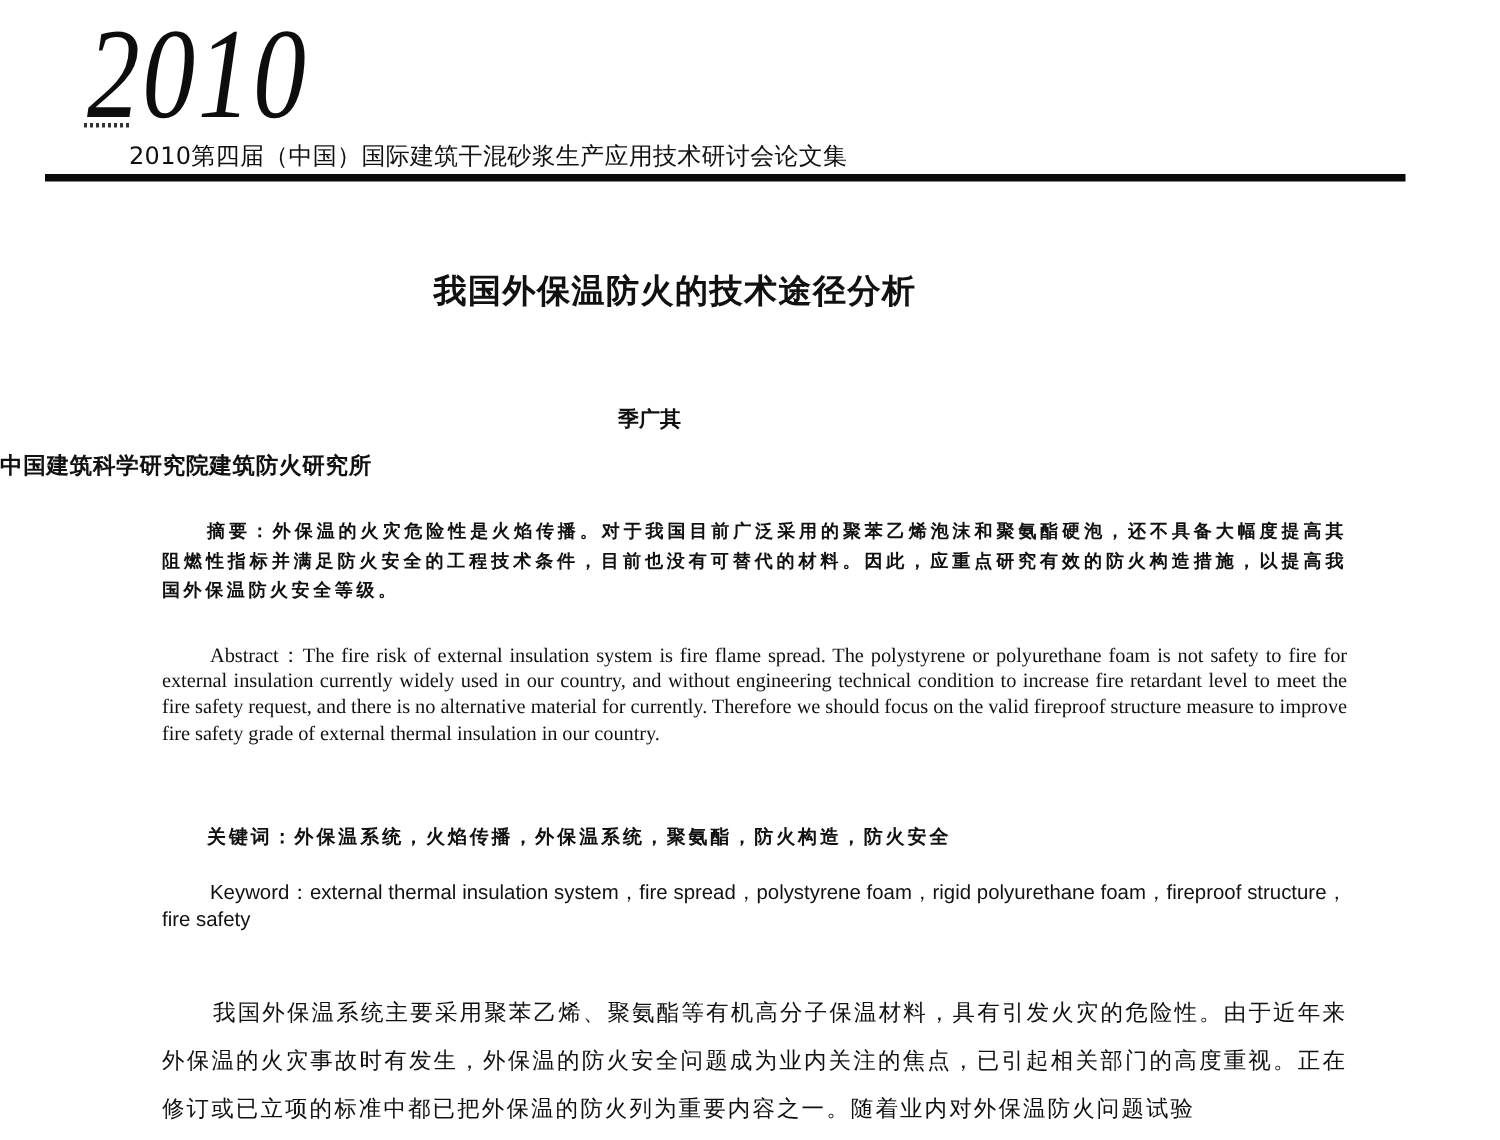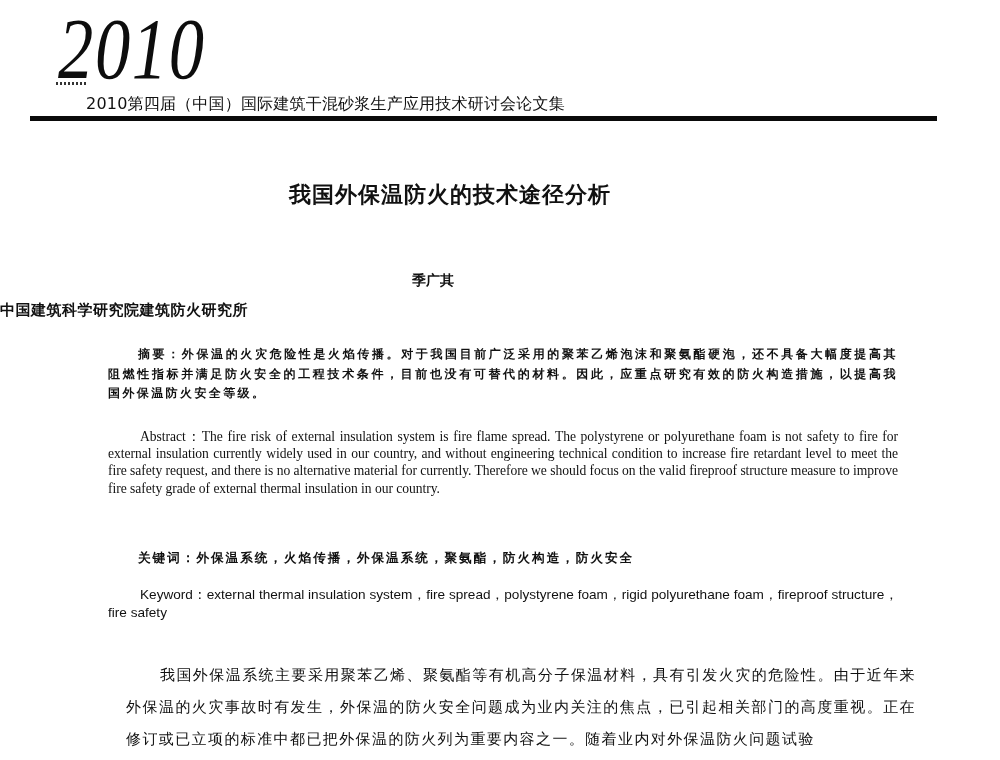--- a/index.html
+++ b/index.html
@@ -132,21 +132,20 @@
     text-align: justify;
     text-indent: 32px;
   }
   .body-text {
     top: 659px;
     font-size: 15px;
     line-height: 32px;
     letter-spacing: 1.4px;
     text-align: justify;
     text-indent: 34px;
-    margin-left: 18px;
   }
   .label {
     font-weight: bold;
   }
 </style>
 </head>
 <body>
 
 <div class="page-header">
   <div class="big-year">2010</div>

